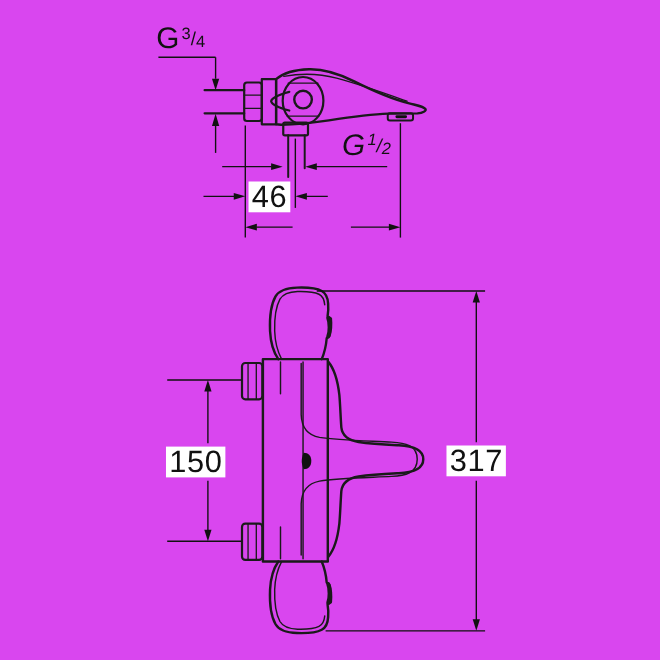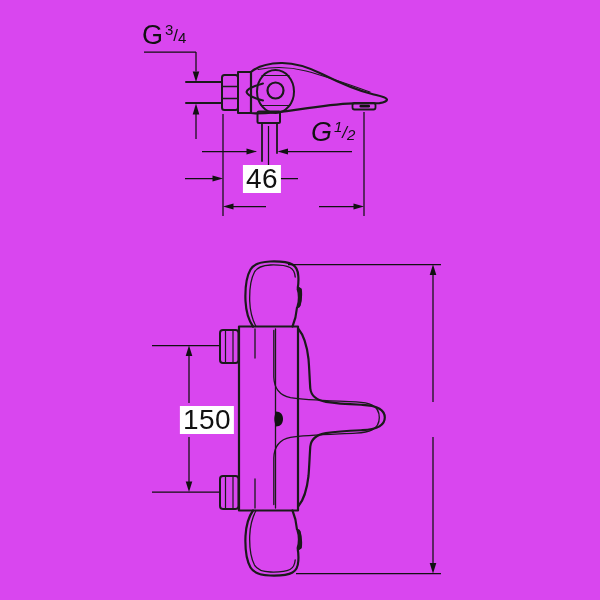--- a/index.html
+++ b/index.html
@@ -126,16 +126,17 @@
   </svg>
 
   <div class="label thread" style="left:142px;top:22px;">
     <span class="gletter">G</span><span class="num">3</span><span class="slash">/</span><span class="den">4</span>
   </div>
 
   <div class="label thread" style="left:311px;top:119px;font-style:italic;">
     <span class="gletter">G</span><span class="num">1</span><span class="slash">/</span><span class="den">2</span>
   </div>
 
-  <div class="label dim" style="left:262px;top:179px;">46</div>
-  <div class="label dim" style="left:207px;top:420px;">150</div>
+  <div class="label dim" style="left:245px;top:179px;">46</div>
+  <div class="label dim" style="left:178px;top:420px;">150</div>
+  <div class="label dim" style="left:433px;top:419px;">317</div>
 
 </div>
 
 </body></html>

